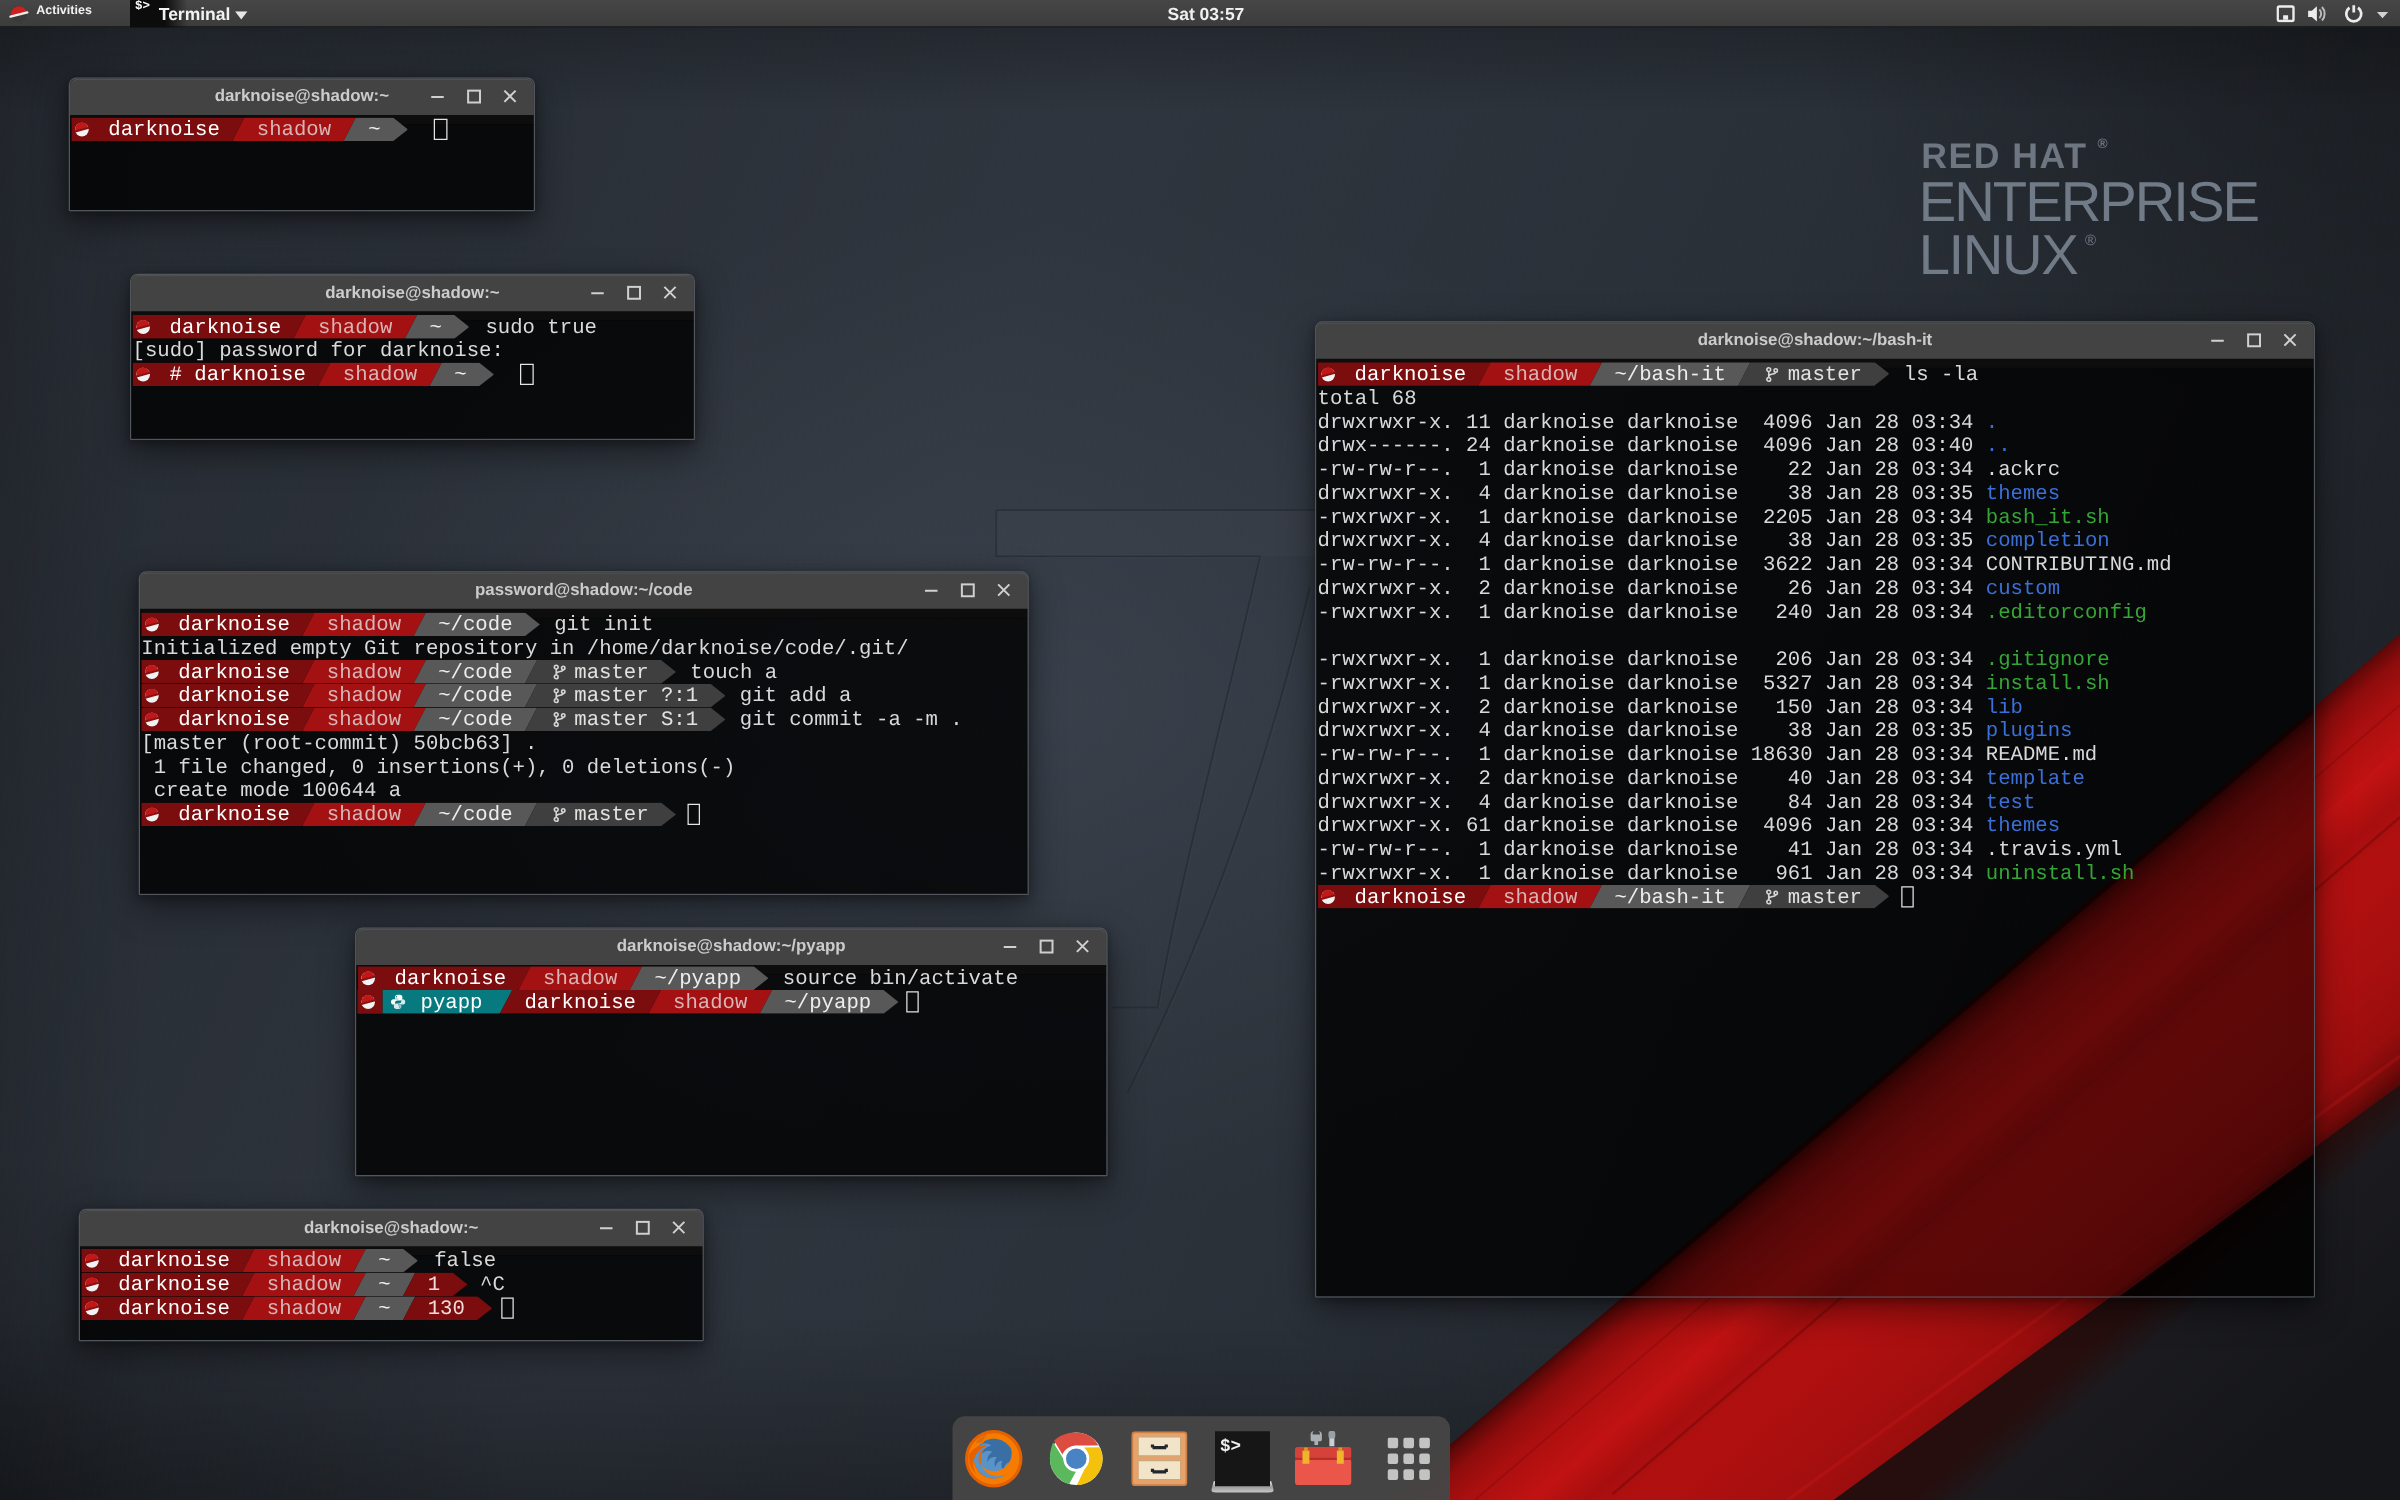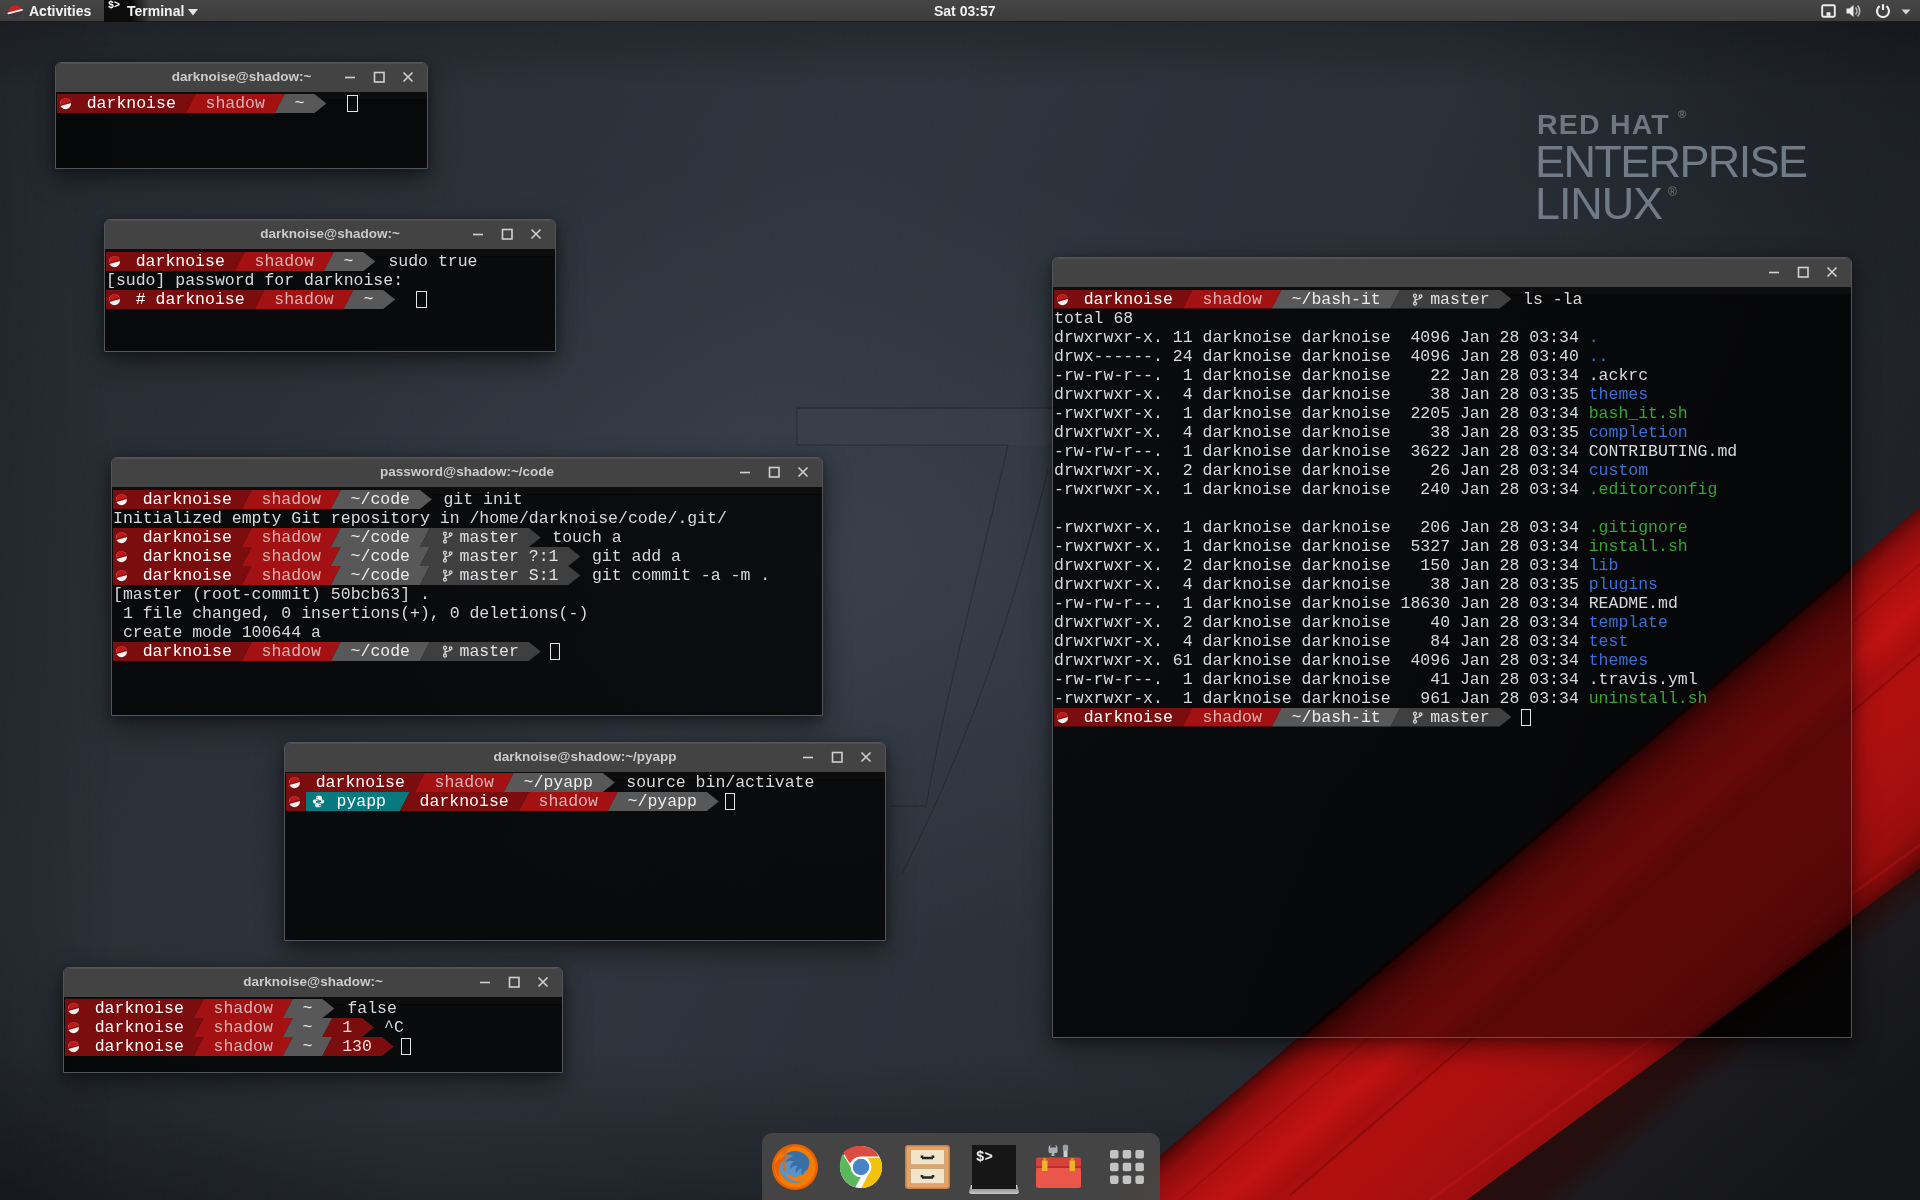--- a/index.html
+++ b/index.html
@@ -101,21 +101,21 @@
 </svg>
 
 <div id="topbar">
  <svg class="abs" style="left:7px;top:3px" width="16" height="16" viewBox="0 0 16 16">
   <circle cx="8" cy="8.3" r="6.7" fill="#3a3a3a"></circle>
   <g transform="rotate(-14 8 8)">
    <path d="M1.4 8.2 A6.6 6.2 0 0 1 14.6 8.2 Z" fill="#cc1f1f"></path>
    <rect x="0.1" y="7.7" width="15.8" height="1.9" rx="0.95" fill="#f0eeea"></rect>
   </g>
  </svg>
- <span class="abs" style="left:29px;top:3px;font-weight:700;font-size:14px;color:#f2f2f2">Activities</span>
+ <span class="abs" style="left:29px;top:3px;font-weight:700;font-size:10px;color:#f2f2f2">Activities</span>
  <div class="abs" style="left:104px;top:0;width:46px;height:22px;background:linear-gradient(to right,#0c0c0c 0%,#0c0c0c 60%,rgba(12,12,12,0) 100%)"></div>
  <span class="abs" style="left:108px;top:0px;font-family:'Liberation Mono',monospace;font-weight:700;font-size:10px;color:#fff">$&gt;</span>
  <span class="abs" style="left:127px;top:3px;font-weight:700;font-size:14px;color:#f2f2f2">Terminal</span>
  <svg class="abs" style="left:188px;top:9px" width="10" height="7" viewBox="0 0 10 7">
       <path d="M0 0 H10 L5 6.5 Z" fill="#e6e6e6"></path>
     </svg>
  <span class="abs" style="left:934px;top:3px;font-weight:700;font-size:14px;color:#f0f0f0">Sat 03:57</span>
  <svg class="abs" style="left:1821px;top:4px" width="15" height="14" viewBox="0 0 15 14">
    <rect x="1.2" y="1.2" width="12.6" height="11.6" rx="1.2" fill="none" stroke="#ececec" stroke-width="1.9"></rect>
    <rect x="5.5" y="8.2" width="4" height="3.6" fill="#ececec"></rect>
@@ -334,20 +334,21 @@
               <g transform="rotate(-16 7 7)">
                 <path d="M1.3 6.8 A5.7 5.7 0 0 1 12.7 6.8 Z" fill="#c01818"></path>
                 <rect x="0" y="6.3" width="14" height="1.8" rx="0.9" fill="#8a0f10"></rect>
               </g>
             </svg><span class="abs" style="left:29.7px;color:#ffffff">darknoise</span></div><div class="seg" style="left:128.7px;width:99.0px;background:#a31113;clip-path:polygon(9.9px 0, 100% 0, calc(100% - 9.9px) 100%, 0 100%);"><span class="abs" style="left:19.8px;color:#d8b4b4">shadow</span></div><div class="seg" style="left:217.8px;width:49.5px;background:#585858;clip-path:polygon(9.9px 0, 100% 0, calc(100% - 9.9px) 100%, 0 100%);"><span class="abs" style="left:19.8px;color:#ededed">~</span></div><div class="seg" style="left:257.4px;width:71.4px;background:#7b0d0e;clip-path:polygon(9.9px 0, calc(100% - 12px) 0, 100% 50%, calc(100% - 12px) 100%, 0 100%);"><span class="abs" style="left:19.8px;color:#f2dcdc">130</span></div><div class="cur" style="left:335.8px"></div></div>
       </div>
     </div>
   </div>
 <div class="win" style="left:1052px;top:257px;width:800px;height:781px">
     <div class="tb">
+      <span class="tt">darknoise@shadow:~/bash-it</span>
       <svg class="abs" style="right:0px;top:0" width="86" height="28" viewBox="0 0 86 28">
         <g stroke="#d0d0d0" stroke-width="1.6" fill="none">
           <path d="M4 14.5 H14"></path>
           <rect x="33.5" y="9.5" width="9.5" height="9.5"></rect>
           <path d="M62.5 9.5 L71.5 18.5 M71.5 9.5 L62.5 18.5"></path>
         </g>
       </svg>
     </div>
     <div class="ct" style="background:rgba(0,0,0,0.8)">
       <div class="abs" style="left:1px;top:2.6px;right:0;bottom:0">

